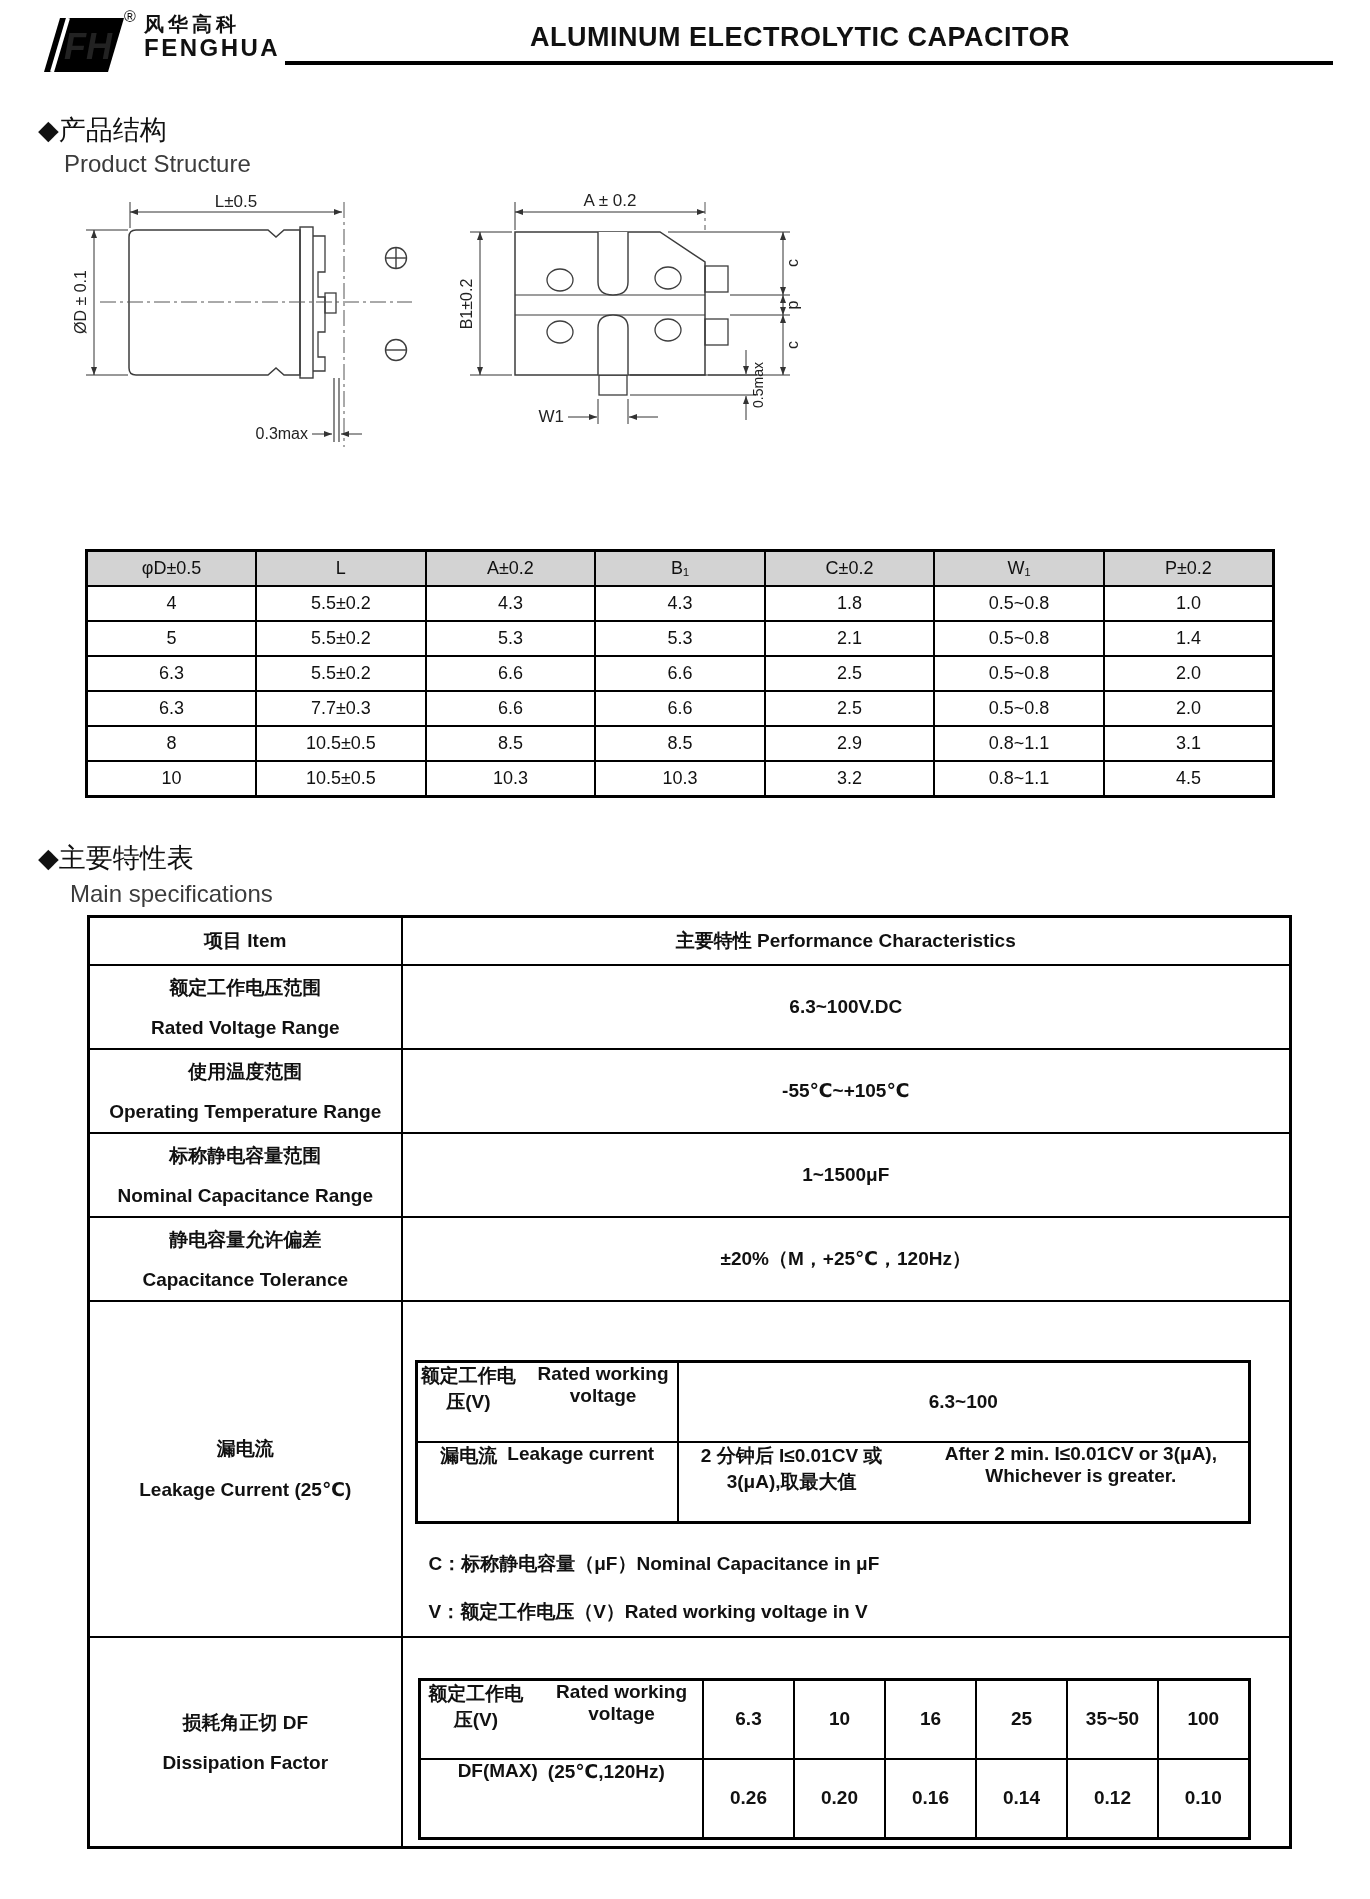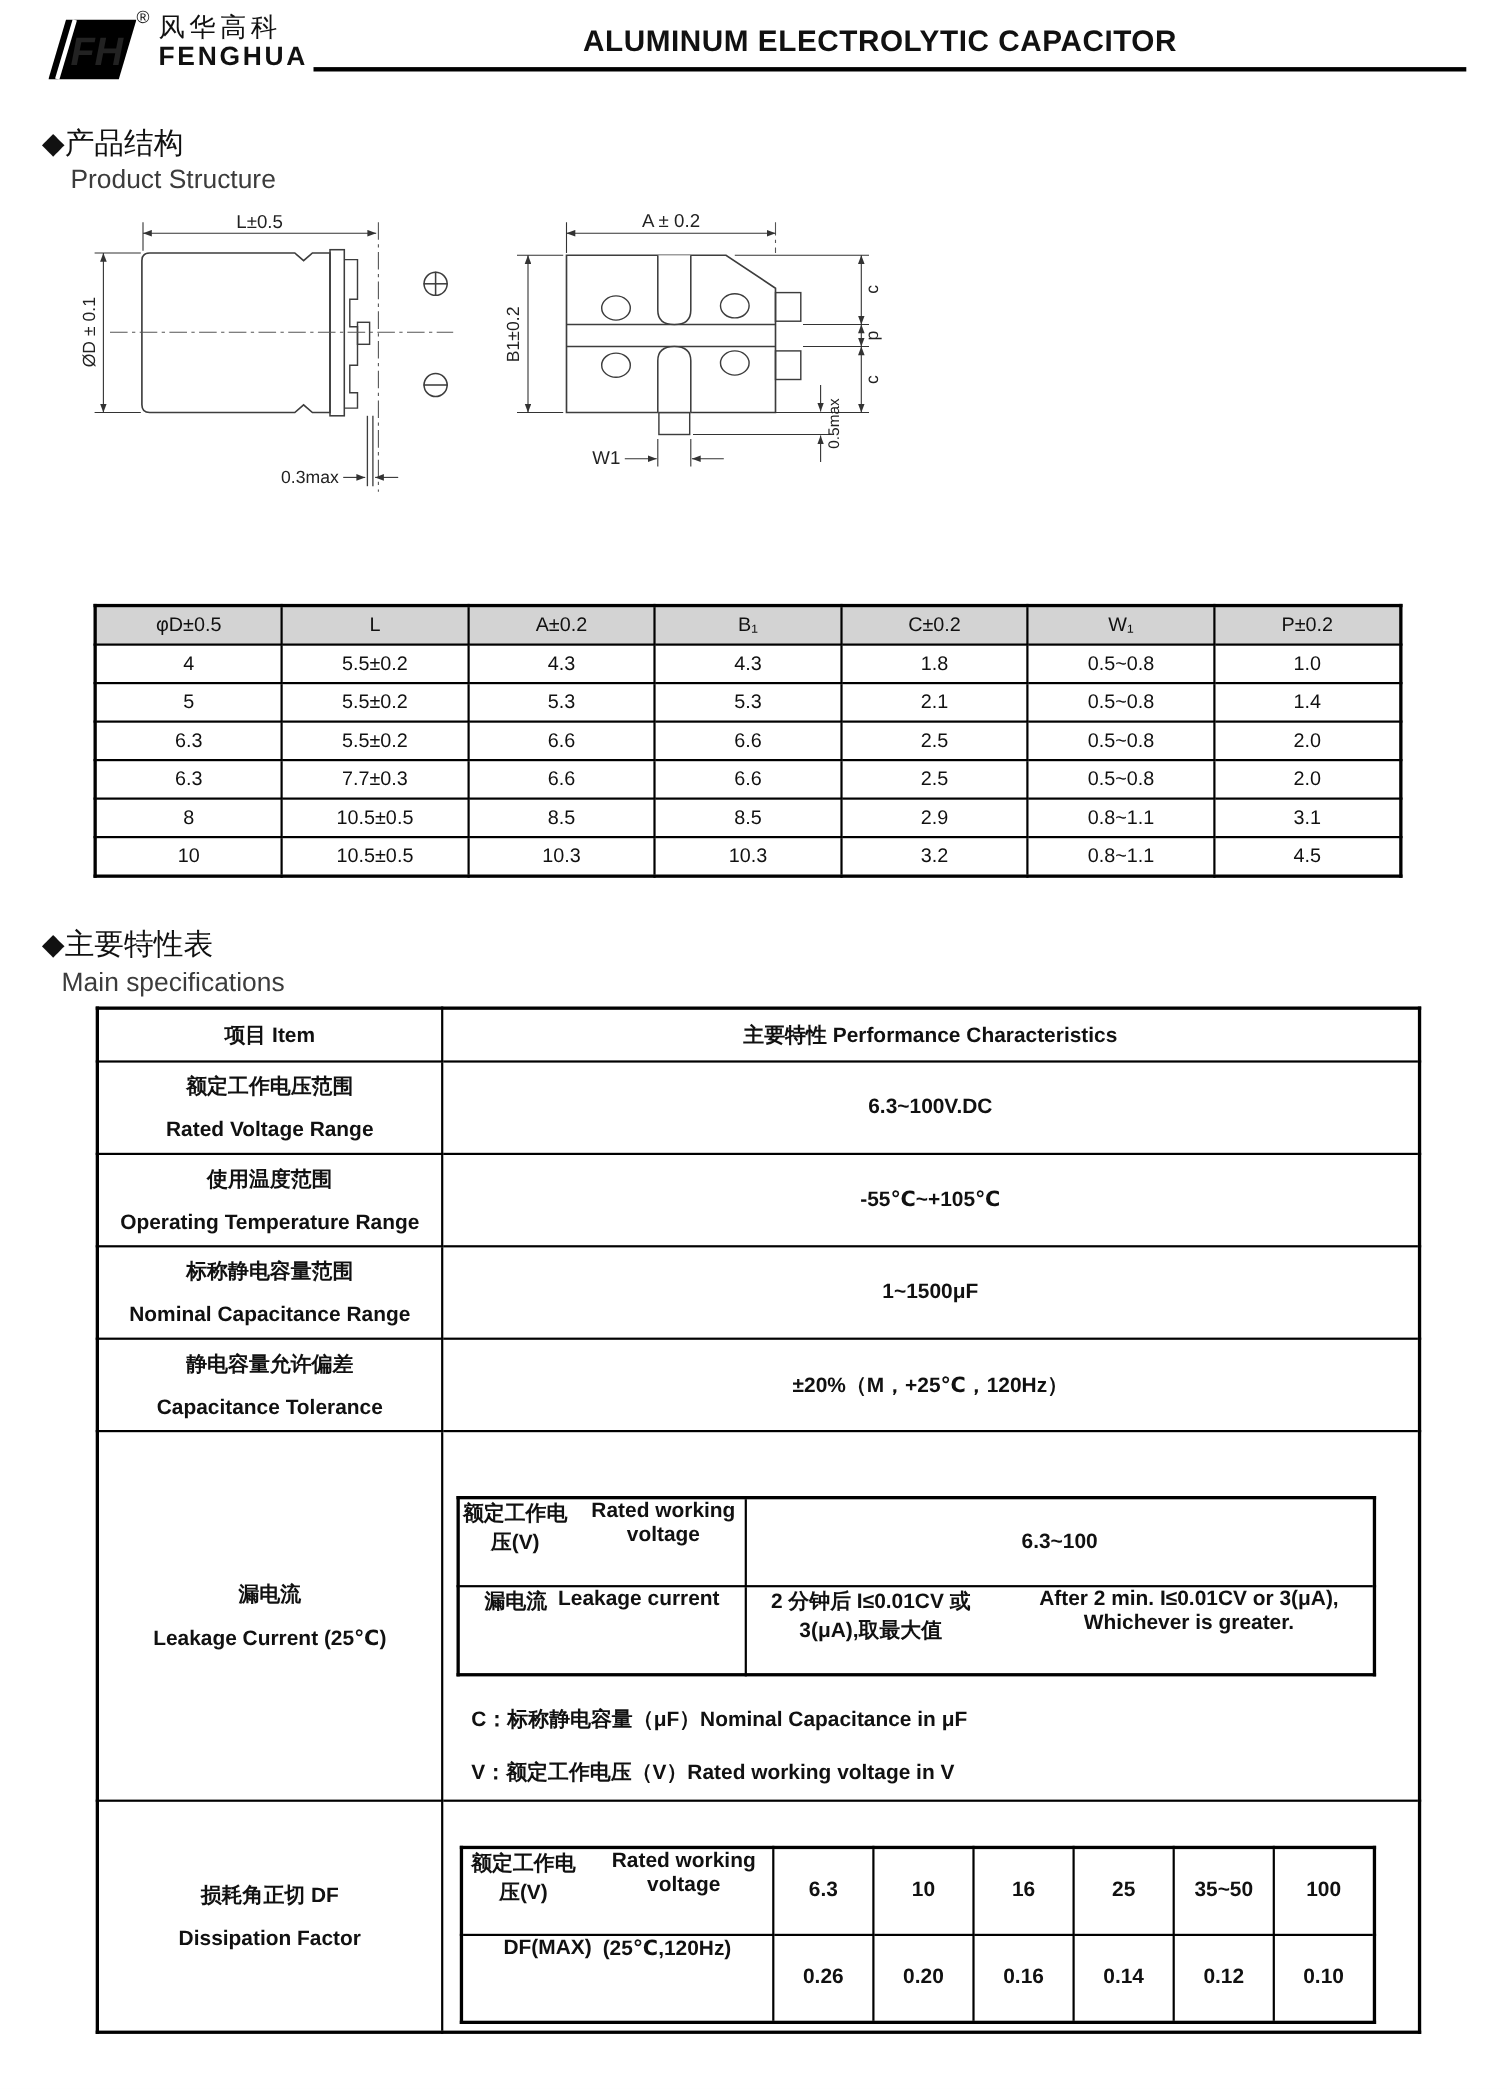--- a/index.html
+++ b/index.html
@@ -5,32 +5,32 @@
   html,body{margin:0;padding:0;background:#f0f0f0;}
   .page{
     position:relative;width:1370px;height:1899px;background:#ffffff;
     font-family:"Liberation Sans","DejaVu Sans",sans-serif;color:#111;
     margin:0 auto;overflow:hidden;
   }
   
   .logo-icon{position:absolute;left:44px;top:16px;}
   .logo-reg{position:absolute;left:124px;top:8px;font-size:16px;color:#111;}
   .logo-text{position:absolute;left:144px;top:14px;line-height:1;}
-  .logo-cn{font-size:24px;font-weight:normal;letter-spacing:4px;}
+  .logo-cn{font-size:20px;font-weight:bold;letter-spacing:4px;}
   .logo-en{font-size:24px;font-weight:bold;letter-spacing:2.5px;margin-top:2px;}
   .doc-title{position:absolute;left:500px;top:22px;width:600px;text-align:center;
     font-size:27px;font-weight:bold;letter-spacing:0.5px;white-space:nowrap;}
   .header-rule{position:absolute;left:285px;top:61px;width:1048px;height:4px;background:#000;}
   
   .sec-cn{position:absolute;font-size:27px;color:#111;white-space:nowrap;}
   .sec-en{position:absolute;font-size:24px;color:#3c3c3c;white-space:nowrap;}
   .sec1-cn{left:38px;top:112px;}
   .sec1-en{left:64px;top:150px;}
   .sec2-cn{left:38px;top:840px;}
-  .sec2-en{left:56px;top:880px;text-align:center;}
+  .sec2-en{left:70px;top:880px;text-align:center;}
   
   .drawing{position:absolute;}
   .dwg-left{left:72px;top:192px;}
   .dwg-right{left:438px;top:192px;}
   svg text{font-family:"Liberation Sans","DejaVu Sans",sans-serif;fill:#222;}
   
   .dim-table{
     position:absolute;left:85px;top:549px;width:1190px;
     border-collapse:collapse;table-layout:fixed;font-size:18px;text-align:center;
     border:3px solid #000;

